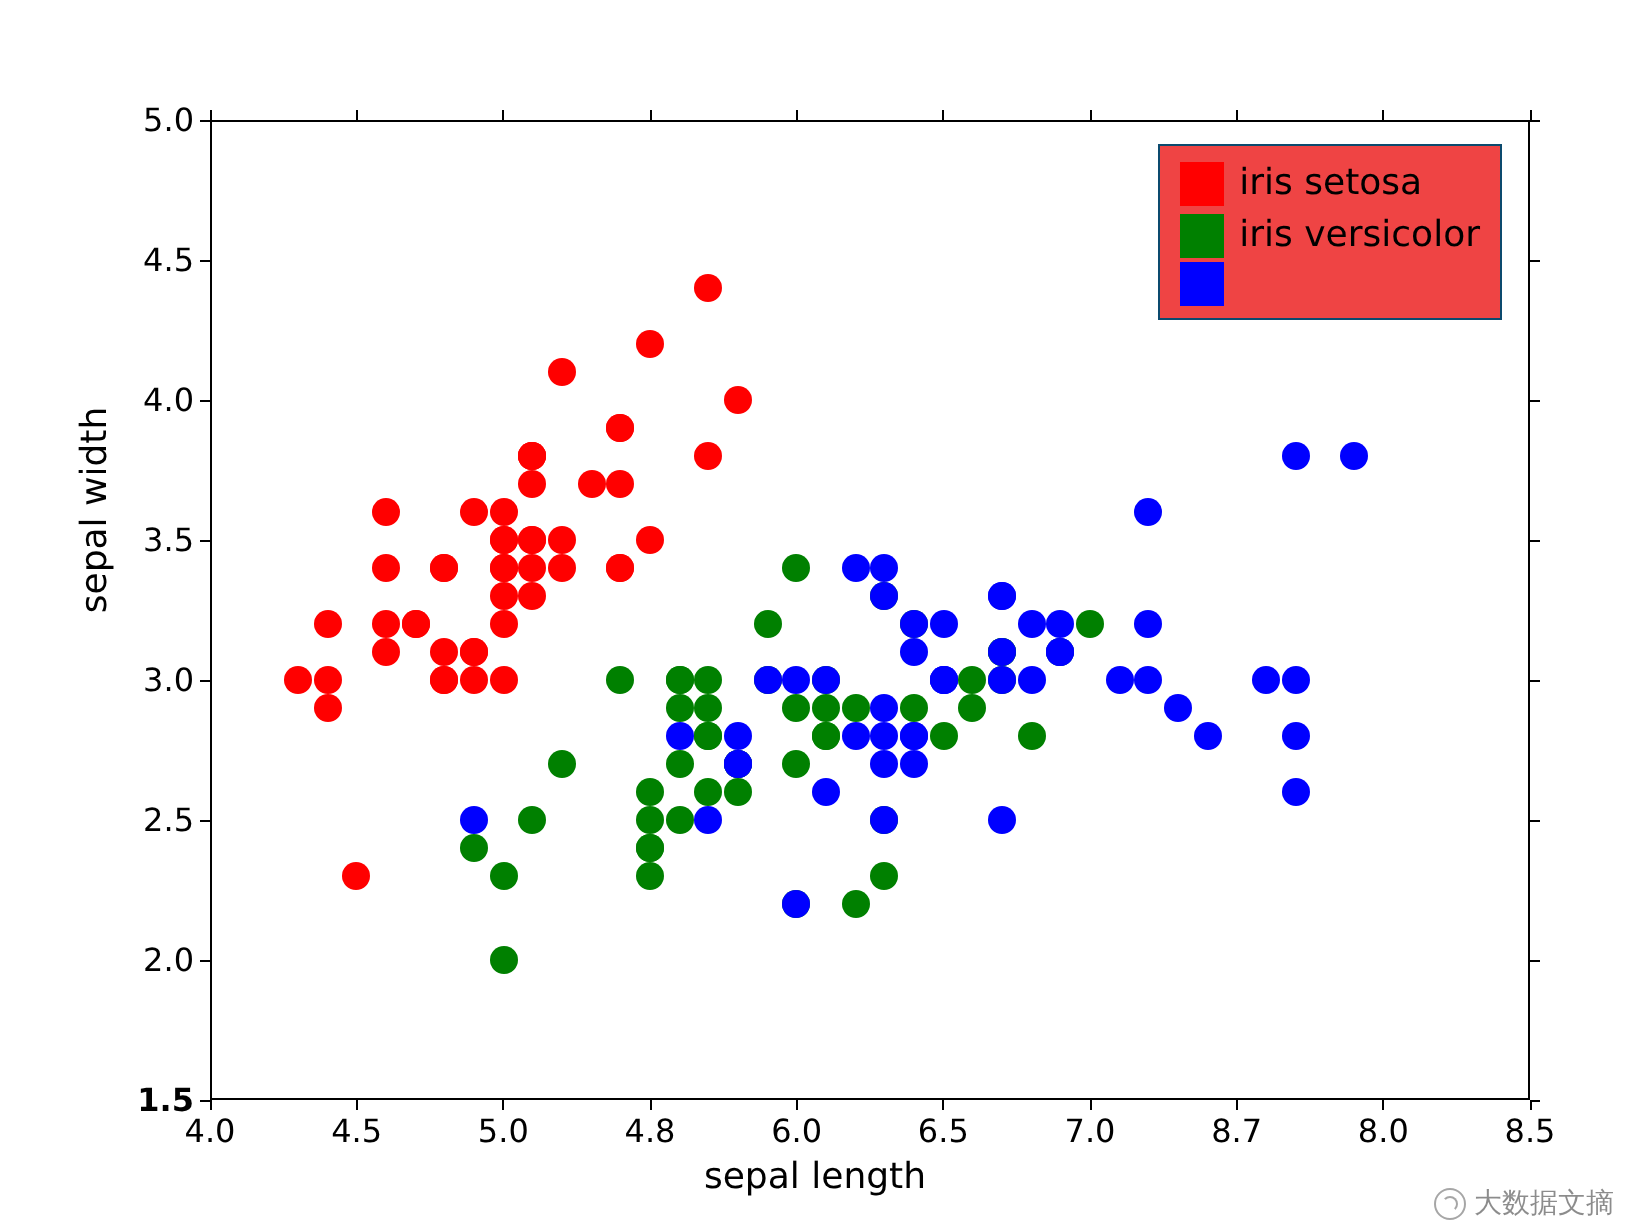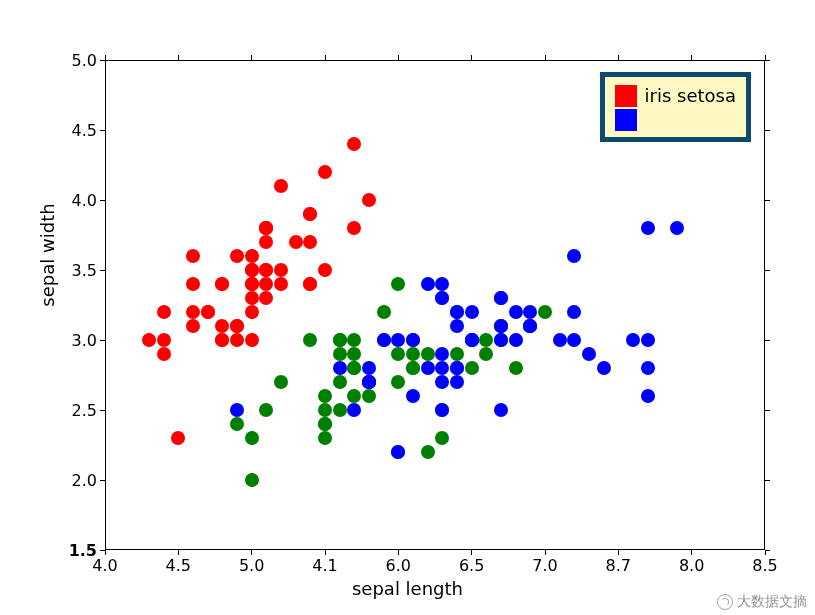--- a/index.html
+++ b/index.html
@@ -60,22 +60,22 @@
   .tick-mark-y { height: 1px; width: 5px; }
   .point {
     position: absolute;
     width: 14px;
     height: 14px;
     border-radius: 50%;
     transform: translate(-50%, -50%);
   }
   .legend {
     position: absolute;
-    background: #fef9c3;
-    border: 5px solid #0c4a6e;
+    background: #ef4444;
+    border: 1px solid #0c4a6e;
     padding: 6px 10px 6px 10px;
     box-sizing: border-box;
   }
   .legend-row {
     display: flex;
     align-items: center;
     gap: 8px;
     font-size: 18px;
     line-height: 26px;
     white-space: nowrap;
@@ -117,41 +117,45 @@
 <body>
 
 <div class="figure">
   <div class="axes" id="axes" style="left: 105px; top: 60px; width: 660px; height: 490px;"></div>
   <div class="xlabel" style="top: 578px;">sepal length</div>
   <div class="ylabel" id="ylabel" style="left: 37px; top: 355px; width: 200px;">sepal width</div>
   <div class="legend" id="legend" style="right: 64px; top: 72px;">
       <div class="legend-row">
         <span class="legend-swatch" style="background: rgb(255, 0, 0);"></span>
         <span>iris setosa</span>
+      </div>
+      <div class="legend-row">
+        <span class="legend-swatch" style="background: rgb(0, 128, 0);"></span>
+        <span>iris versicolor</span>
       </div>
       <div class="legend-row">
         <span class="legend-swatch" style="background: rgb(0, 0, 255);"></span>
       </div>
     </div>
   <div class="watermark">
     <span class="wm-icon"></span>
     <span>大数据文摘</span>
   </div>
 <div class="tick-mark-x" style="left: 104.5px; top: 55px;"></div>
     <div class="tick-mark-x" style="left: 104.5px; top: 550px;"></div>
     <div class="tick-x" style="left: 105px; top: 556px;">4.0</div>
     <div class="tick-mark-x" style="left: 177.833px; top: 55px;"></div>
     <div class="tick-mark-x" style="left: 177.833px; top: 550px;"></div>
     <div class="tick-x" style="left: 178.333px; top: 556px;">4.5</div>
     <div class="tick-mark-x" style="left: 251.167px; top: 55px;"></div>
     <div class="tick-mark-x" style="left: 251.167px; top: 550px;"></div>
     <div class="tick-x" style="left: 251.667px; top: 556px;">5.0</div>
     <div class="tick-mark-x" style="left: 324.5px; top: 55px;"></div>
     <div class="tick-mark-x" style="left: 324.5px; top: 550px;"></div>
-    <div class="tick-x" style="left: 325px; top: 556px;">4.1</div>
+    <div class="tick-x" style="left: 325px; top: 556px;">4.8</div>
     <div class="tick-mark-x" style="left: 397.833px; top: 55px;"></div>
     <div class="tick-mark-x" style="left: 397.833px; top: 550px;"></div>
     <div class="tick-x" style="left: 398.333px; top: 556px;">6.0</div>
     <div class="tick-mark-x" style="left: 471.167px; top: 55px;"></div>
     <div class="tick-mark-x" style="left: 471.167px; top: 550px;"></div>
     <div class="tick-x" style="left: 471.667px; top: 556px; text-align: center;">6.5</div>
     <div class="tick-mark-x" style="left: 544.5px; top: 55px;"></div>
     <div class="tick-mark-x" style="left: 544.5px; top: 550px;"></div>
     <div class="tick-x" style="left: 545px; top: 556px;">7.0</div>
     <div class="tick-mark-x" style="left: 617.833px; top: 55px;"></div>

